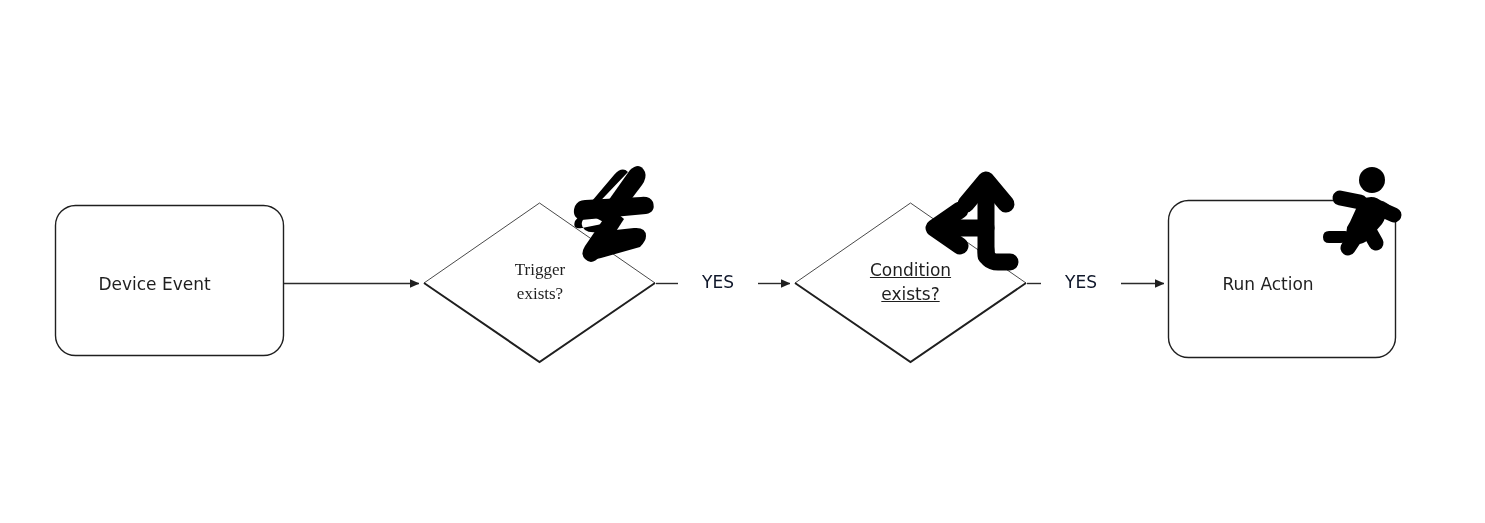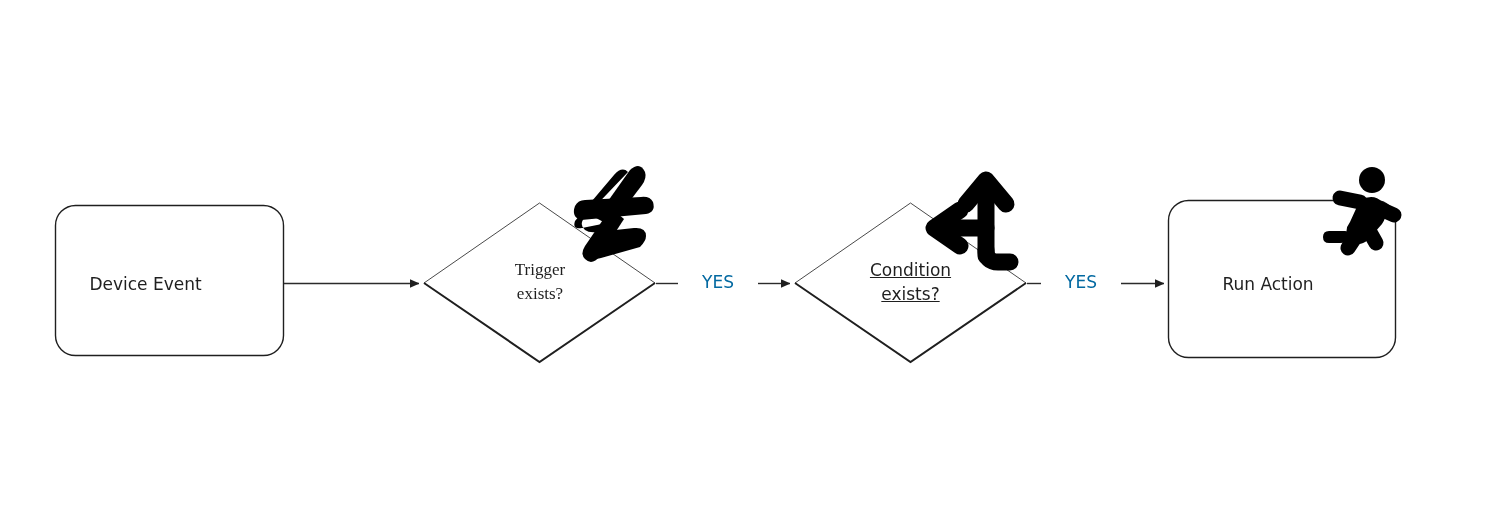--- a/index.html
+++ b/index.html
@@ -27,26 +27,26 @@
     color: #1f1f1f;
     font-size: 17px;
     line-height: 1.42;
     font-family: "DejaVu Sans", "Liberation Sans", sans-serif;
     white-space: pre;
     pointer-events: none;
   }
   .edge-label {
     position: absolute;
     text-align: center;
-    color: #0369a1;
+    color: #0f172a;
     font-size: 17px;
     line-height: 1;
     font-family: "DejaVu Sans", "Liberation Sans", sans-serif;
   }
-  #device-event-label { left: 46px;  top: 272px; width: 199px; }
+  #device-event-label { left: 55px;  top: 272px; width: 199px; }
   #trigger-label      { left: 455px; top: 258px; width: 170px; font-family: Liberation Serif, serif; }
   #condition-label    { left: 820px; top: 258px; width: 181px; text-decoration: underline; }
   #run-action-label   { left: 1168px;top: 272px; width: 200px; }
   #yes-label-1        { left: 680px; top: 274px; width: 76px; }
   #yes-label-2        { left: 1043px;top: 274px; width: 76px; }
 </style>
 </head>
 <body>
 
 <svg id="flow-canvas" viewBox="0 0 1485 523" width="1485" height="523" xmlns="http://www.w3.org/2000/svg">

